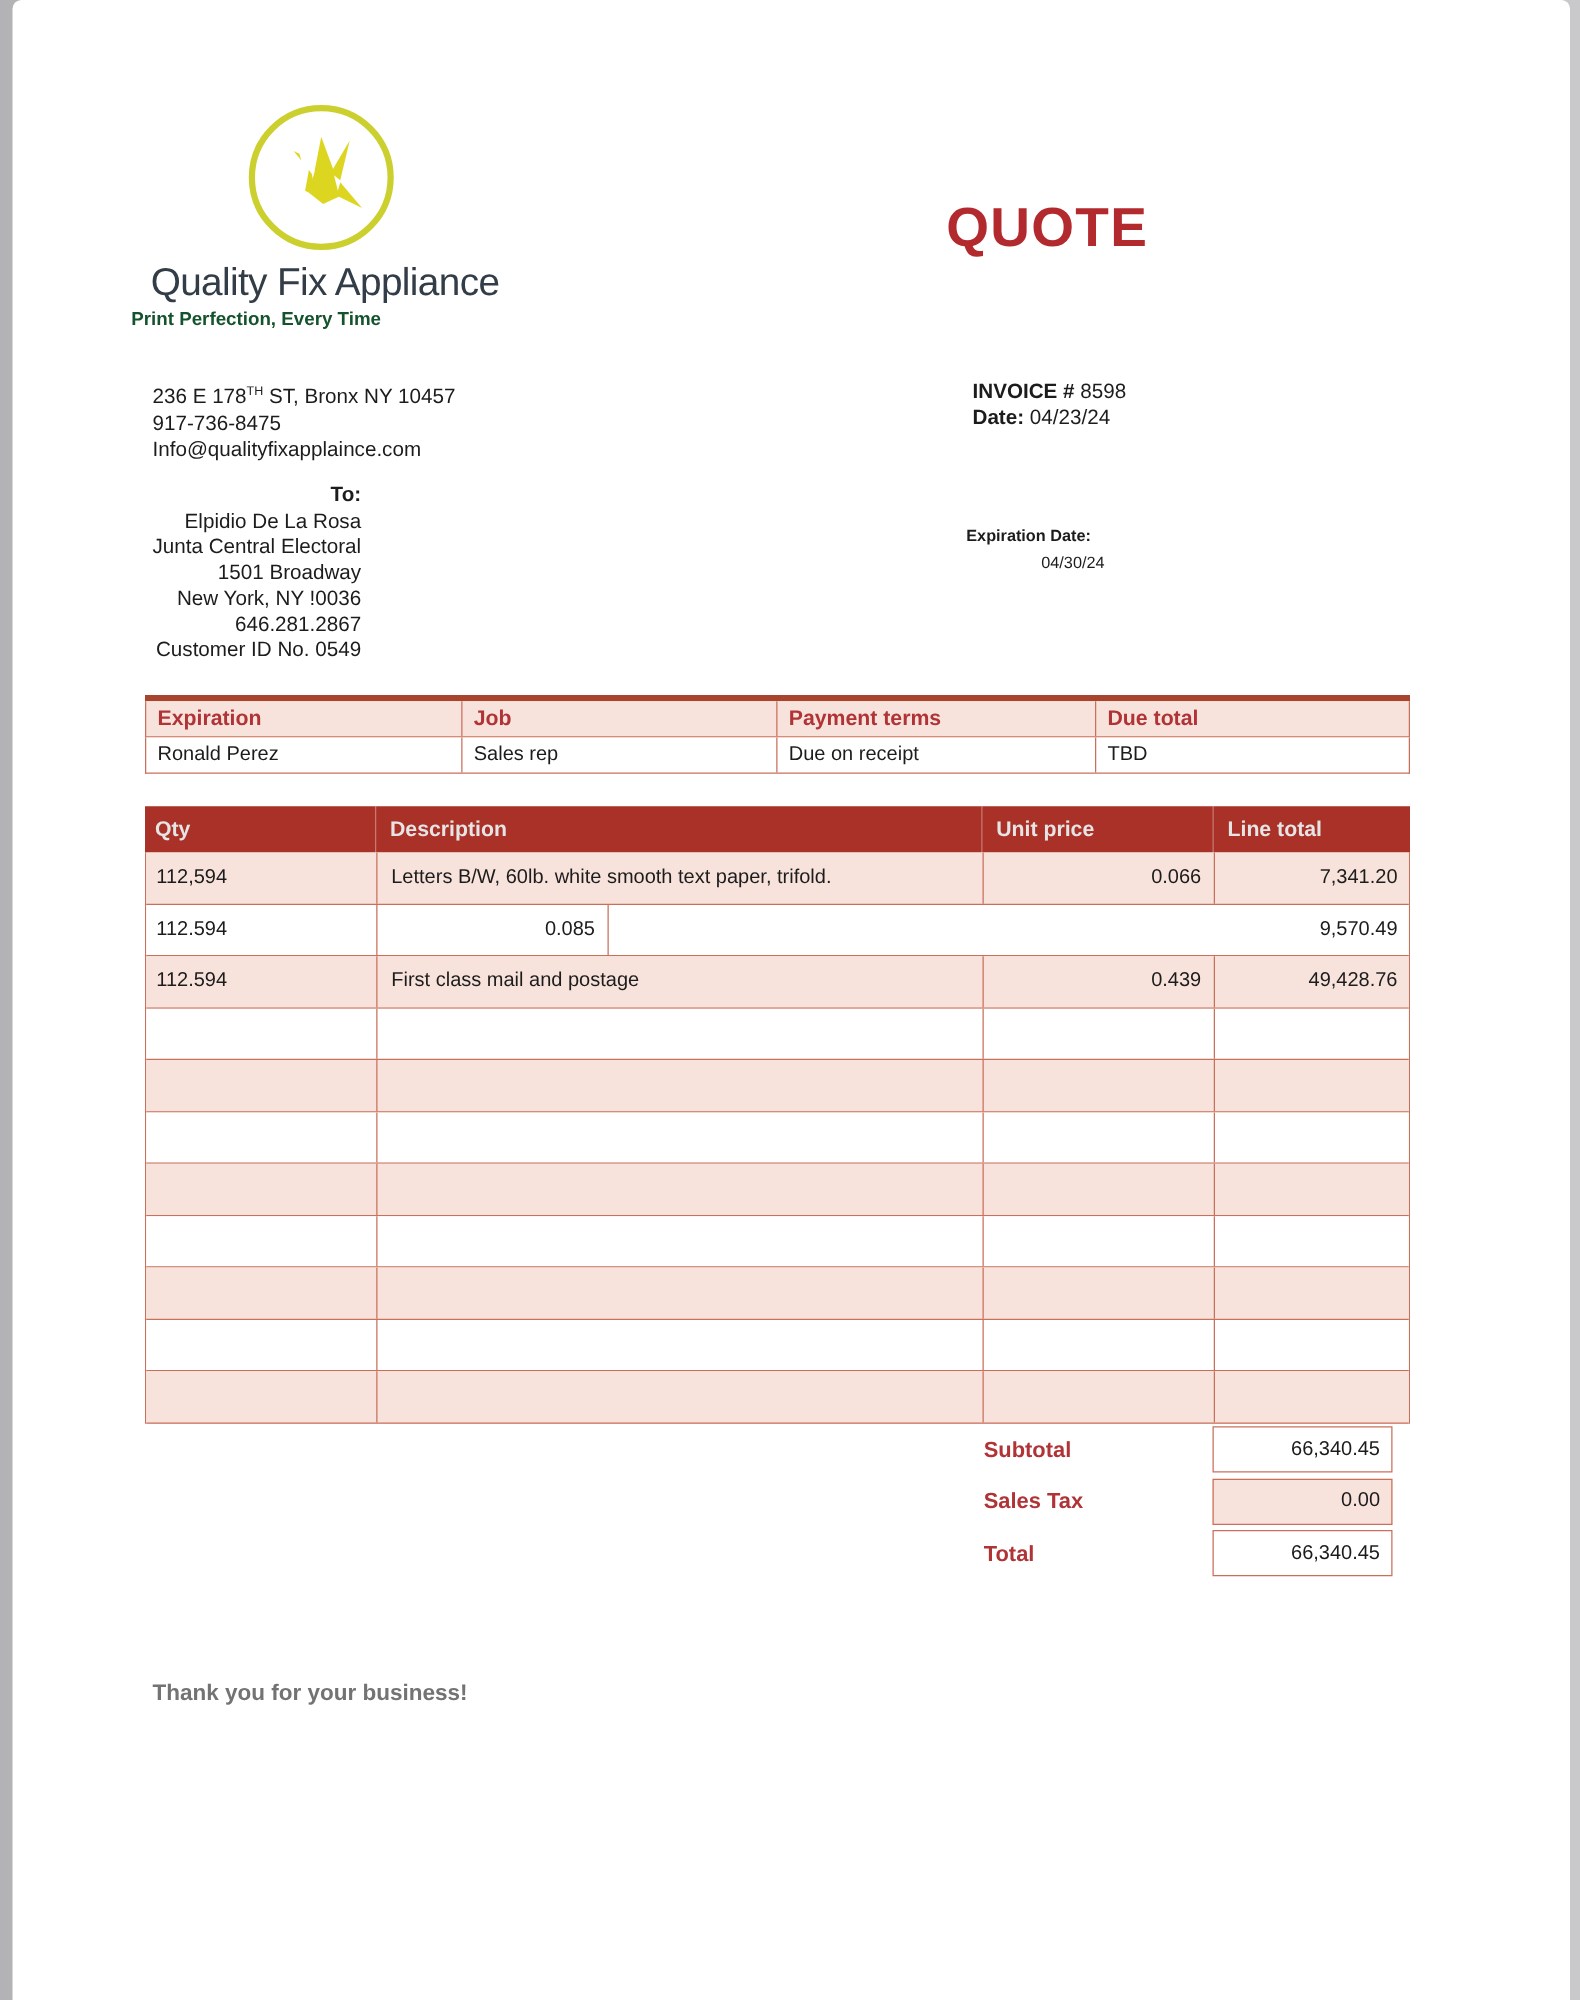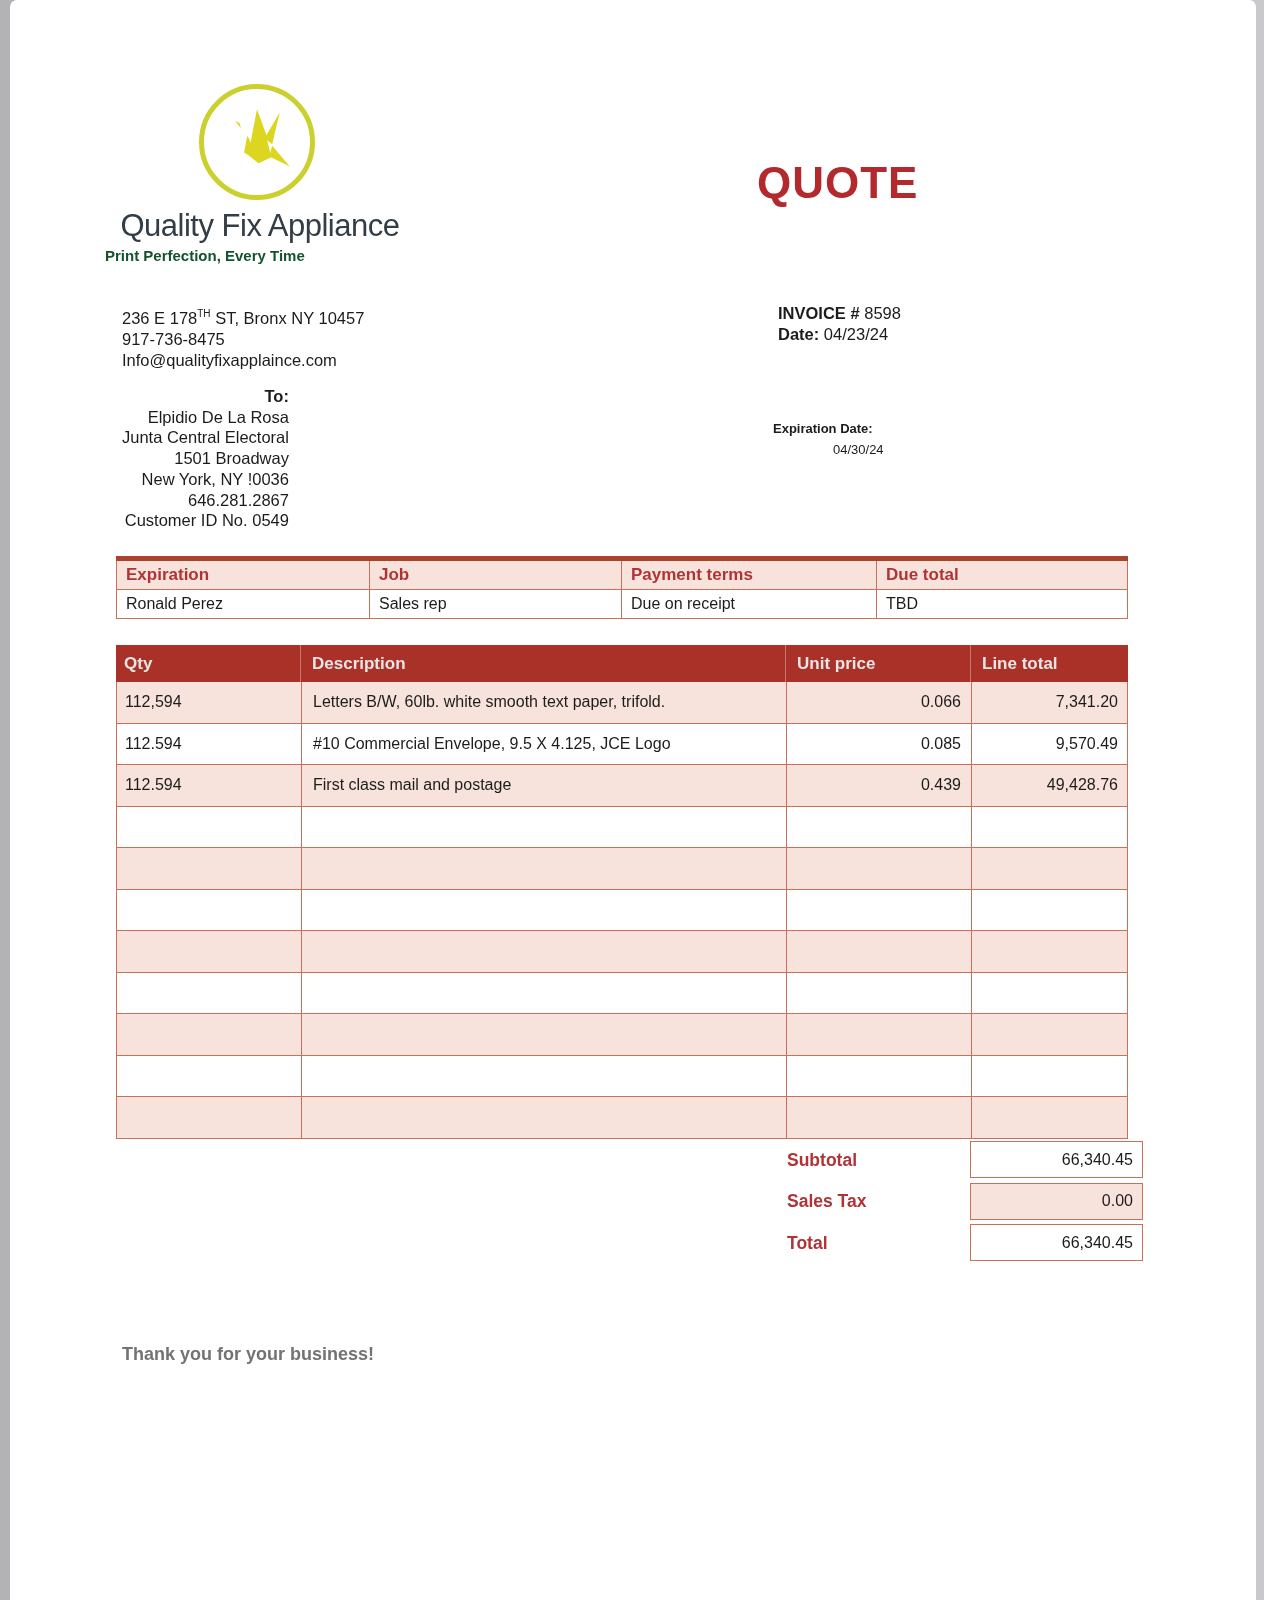--- a/index.html
+++ b/index.html
@@ -45,21 +45,21 @@
   .col-qty   { width:184px; padding-left:8px; }
   .col-desc  { width:485px; padding-left:11px; }
   .col-unit  { width:185px; justify-content:flex-end; padding-right:10px; }
   .col-total { width:158px; justify-content:flex-end; padding-right:9px; flex:1; }
   .items-header .col-unit, .items-header .col-total { justify-content:flex-start; padding-left:11px; }
 
   
   .totals { left:106px; top:1139px; width:1012px; }
   .trow { position:relative; height:41.55px; }
   .tlabel { position:absolute; left:671px; top:50%; transform:translateY(-50%); font-weight:bold; font-size:17.5px; color:#b03336; }
-  .tvalue { position:absolute; left:854px; top:2px; width:173px; height:37px; box-sizing:border-box; border:1px solid #c9705b; background:#ffffff; display:flex; align-items:center; justify-content:flex-end; padding-right:9px; font-size:16px; }
+  .tvalue { position:absolute; left:854px; top:2px; width:144px; height:37px; box-sizing:border-box; border:1px solid #c9705b; background:#ffffff; display:flex; align-items:center; justify-content:flex-end; padding-right:9px; font-size:16px; }
   .tvalue.pink { background:#f8e3dc; }
 
   .thanks { left:112px; top:1344px; font-size:18px; font-weight:bold; color:#737373; }
 </style>
 </head>
 <body>
 
 <div class="page">
 
   <div class="abs logo-circle">
@@ -129,21 +129,20 @@
     </div>
     <div class="items-body">
       <div class="irow">
         <div class="c col-qty">112,594</div>
         <div class="c col-desc">Letters B/W, 60lb. white smooth text paper, trifold.</div>
         <div class="c col-unit">0.066</div>
         <div class="c col-total">7,341.20</div>
       </div>
       <div class="irow">
         <div class="c col-qty">112.594</div>
-        <div class="c col-desc">#10 Commercial Envelope, 9.5 X 4.125, JCE Logo</div>
         <div class="c col-unit">0.085</div>
         <div class="c col-total">9,570.49</div>
       </div>
       <div class="irow">
         <div class="c col-qty">112.594</div>
         <div class="c col-desc">First class mail and postage</div>
         <div class="c col-unit">0.439</div>
         <div class="c col-total">49,428.76</div>
       </div>
       <div class="irow">

